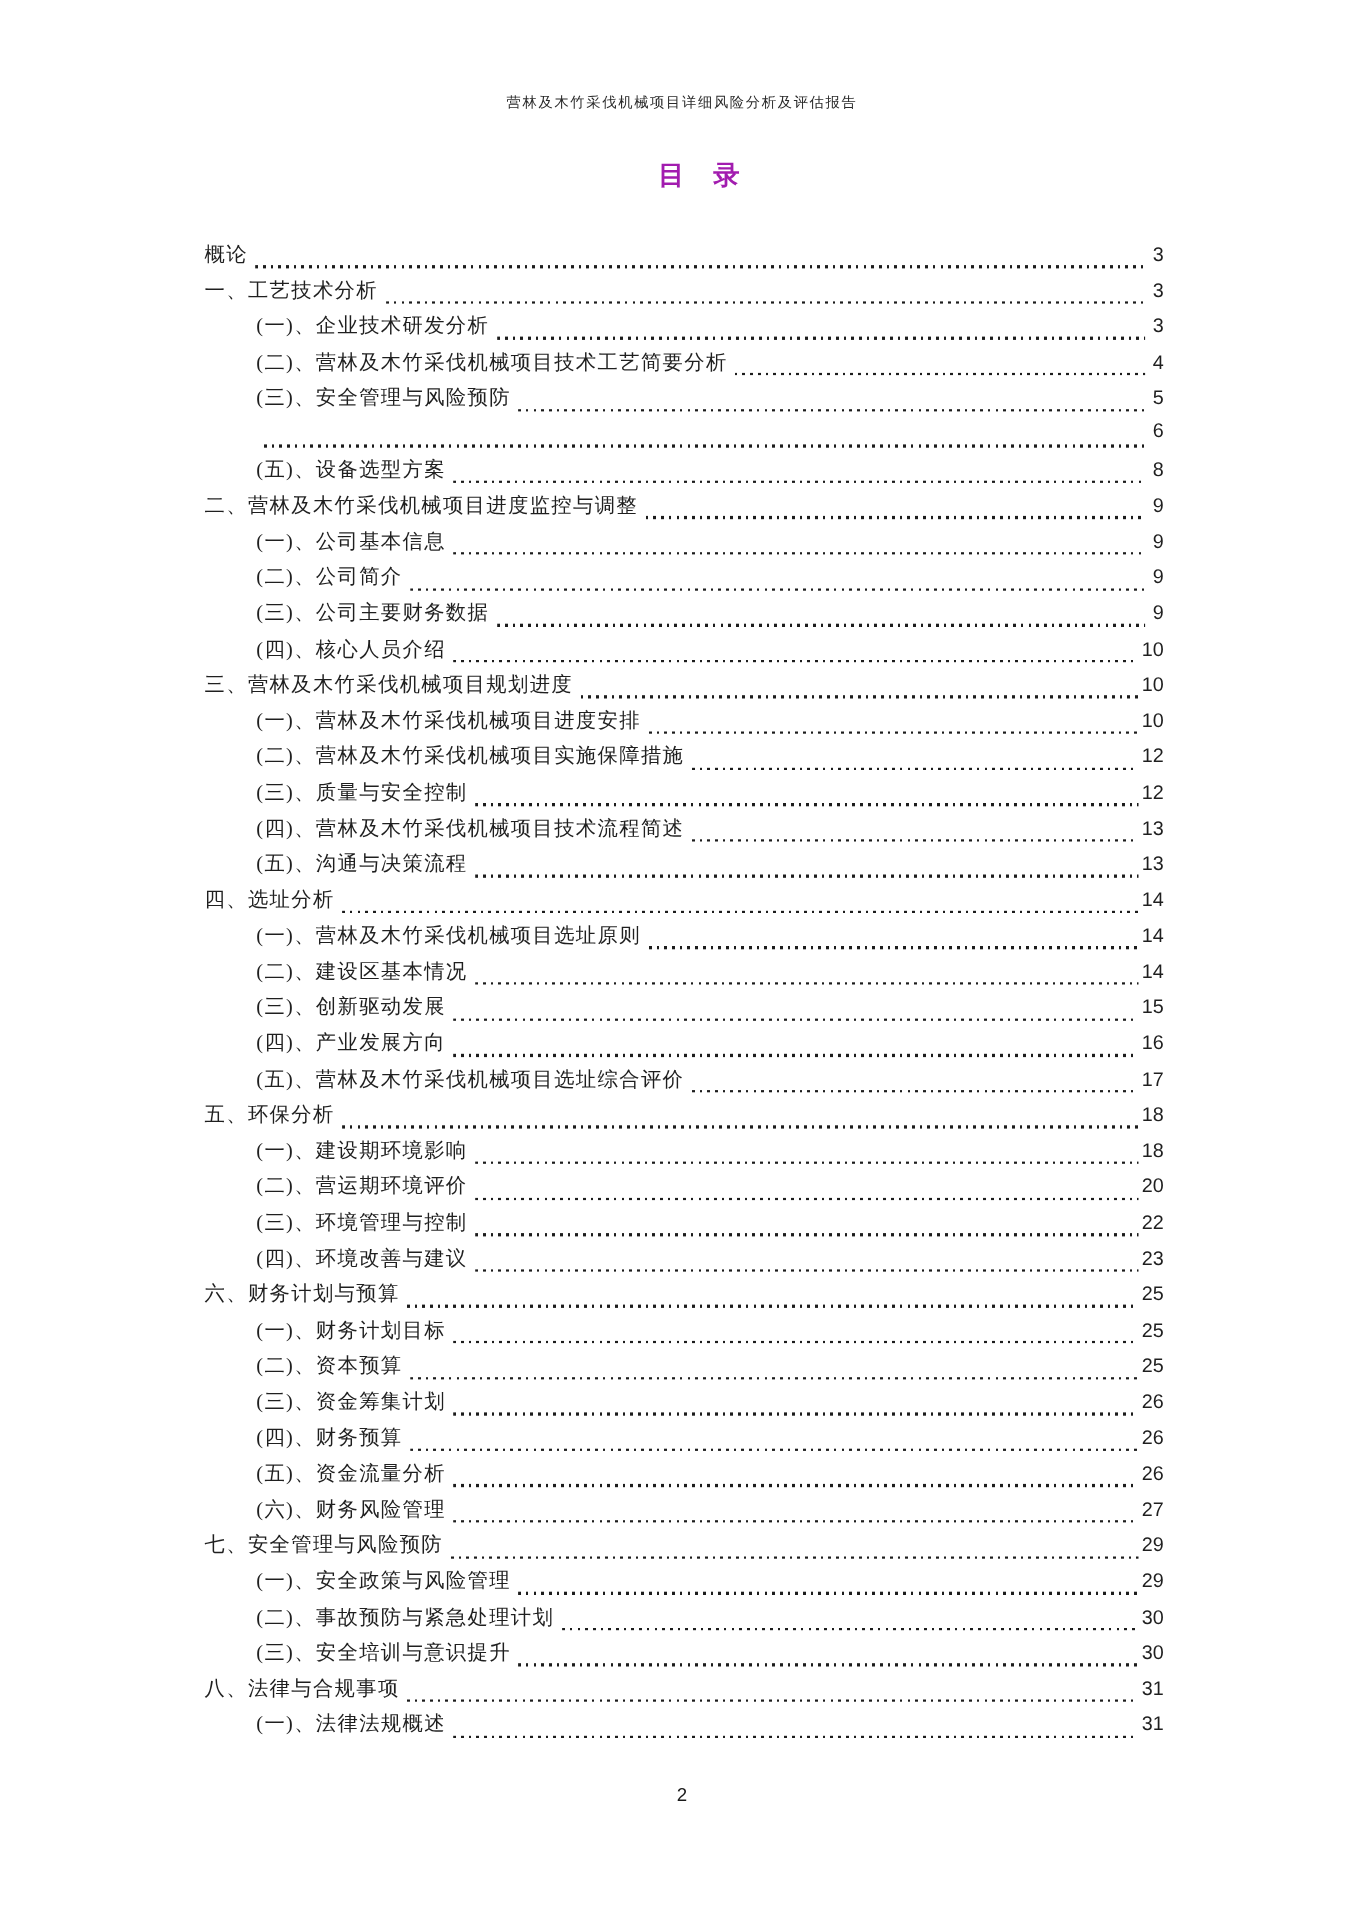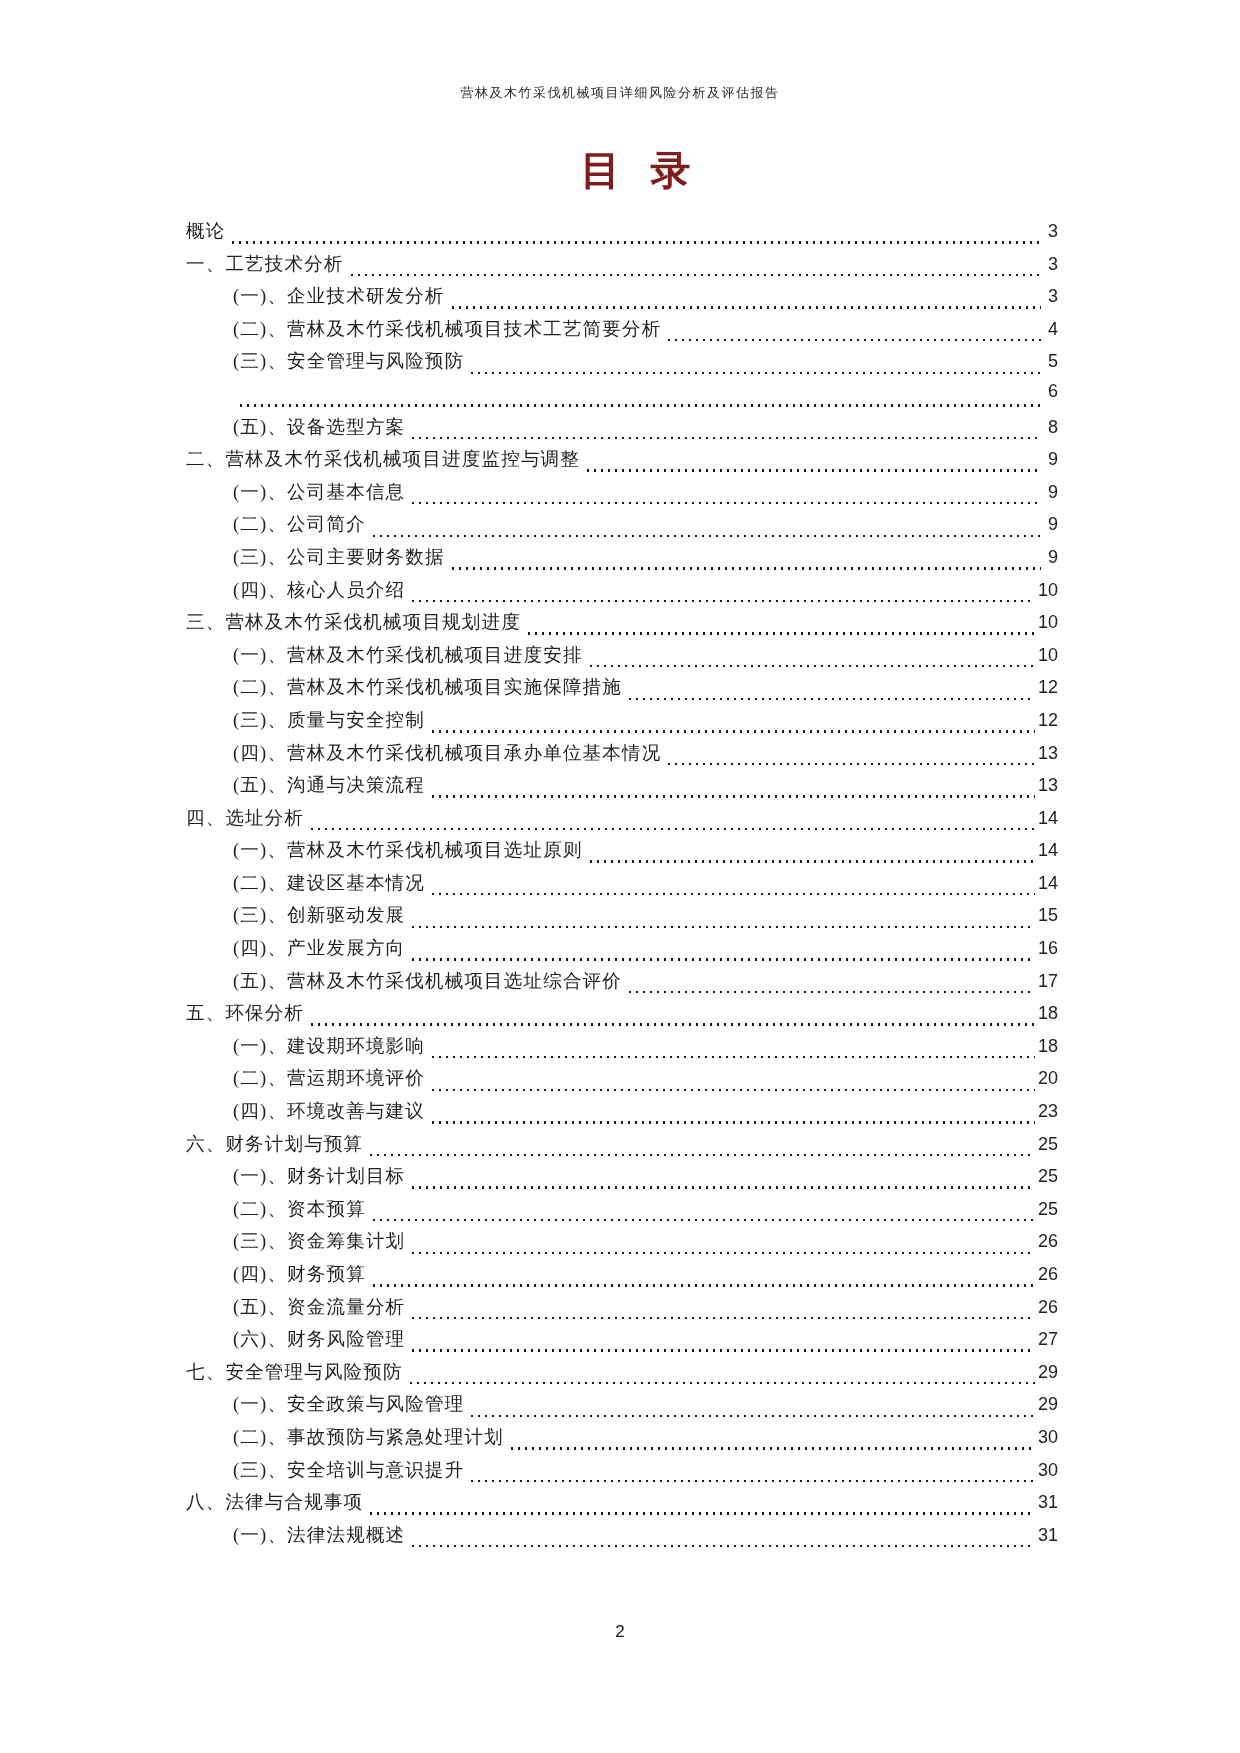--- a/index.html
+++ b/index.html
@@ -21,24 +21,24 @@
     font-size: 13px;
     letter-spacing: 1.5px;
     color: #2a2a2a;
   }
   .page-title {
     position: absolute;
     top: 143px;
     left: 0;
     width: 100%;
     text-align: center;
-    font-size: 40px;
+    font-size: 24px;
     font-weight: 700;
     letter-spacing: 10px;
-    color: #7f1d1d;
+    color: #a21caf;
     padding-left: 41px;
   }
   .toc {
     position: absolute;
     top: 218px;
     left: 186px;
     width: 872px;
   }
   .toc-row {
     display: flex;
@@ -164,21 +164,21 @@
     <span class="toc-label">(二)、营林及木竹采伐机械项目实施保障措施</span>
     <span class="toc-leader"></span>
     <span class="toc-page">12</span>
   </div>
     <div class="toc-row level-1">
     <span class="toc-label">(三)、质量与安全控制</span>
     <span class="toc-leader"></span>
     <span class="toc-page">12</span>
   </div>
     <div class="toc-row level-1">
-    <span class="toc-label">(四)、营林及木竹采伐机械项目承办单位基本情况</span>
+    <span class="toc-label">(四)、营林及木竹采伐机械项目技术流程简述</span>
     <span class="toc-leader"></span>
     <span class="toc-page">13</span>
   </div>
     <div class="toc-row level-1">
     <span class="toc-label">(五)、沟通与决策流程</span>
     <span class="toc-leader"></span>
     <span class="toc-page">13</span>
   </div>
     <div class="toc-row level-0">
     <span class="toc-label">四、选址分析</span>
@@ -219,20 +219,25 @@
     <span class="toc-label">(一)、建设期环境影响</span>
     <span class="toc-leader"></span>
     <span class="toc-page">18</span>
   </div>
     <div class="toc-row level-1">
     <span class="toc-label">(二)、营运期环境评价</span>
     <span class="toc-leader"></span>
     <span class="toc-page">20</span>
   </div>
     <div class="toc-row level-1">
+    <span class="toc-label">(三)、环境管理与控制</span>
+    <span class="toc-leader"></span>
+    <span class="toc-page">22</span>
+  </div>
+    <div class="toc-row level-1">
     <span class="toc-label">(四)、环境改善与建议</span>
     <span class="toc-leader"></span>
     <span class="toc-page">23</span>
   </div>
     <div class="toc-row level-0">
     <span class="toc-label">六、财务计划与预算</span>
     <span class="toc-leader"></span>
     <span class="toc-page">25</span>
   </div>
     <div class="toc-row level-1">

